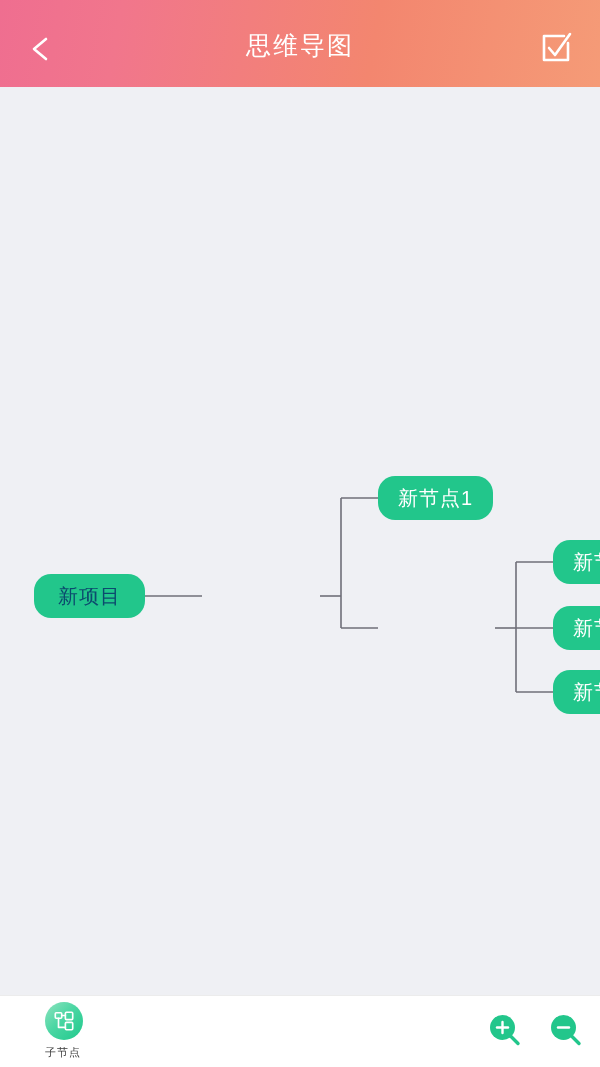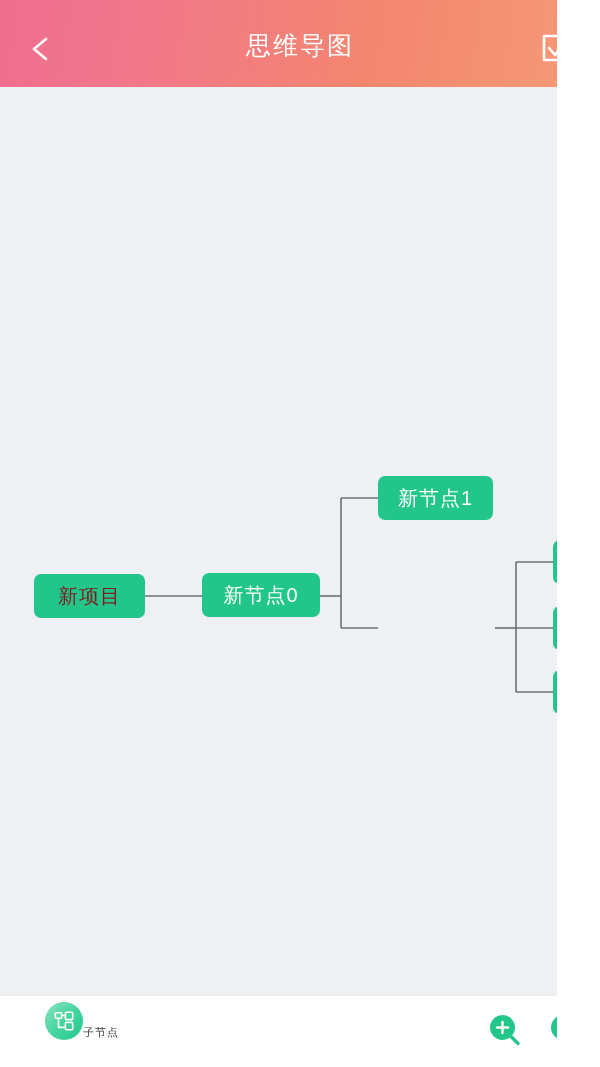--- a/index.html
+++ b/index.html
@@ -9,21 +9,21 @@
   }
   body {
     width: 600px;
     height: 1067px;
     font-family: "Liberation Sans", "DejaVu Sans", sans-serif;
     overflow: hidden;
     position: relative;
   }
   #app {
     position: relative;
-    width: 557px;
+    width: 600px;
     height: 1067px;
     background: #eff0f4;
     overflow: hidden;
   }
 
   
   .header {
     position: absolute;
     top: 0; left: 0;
     width: 600px;
@@ -78,51 +78,51 @@
   }
   .edges {
     position: absolute;
     top: 0; left: 0;
     width: 600px;
     height: 908px;
   }
   .node {
     position: absolute;
     background: #22c68b;
-    border-radius: 7px;
+    border-radius: 17px;
     display: flex;
     align-items: center;
     justify-content: center;
     box-sizing: border-box;
     color: #ffffff;
     font-size: 20px;
     letter-spacing: 1px;
     white-space: nowrap;
     cursor: pointer;
     user-select: none;
   }
-  .node.root { color: #7f1d1d; }
+  .node.root { color: #0c4a6e; }
 
   
   .toolbar {
     position: absolute;
     left: 0;
     top: 995px;
     width: 600px;
     height: 72px;
     background: #ffffff;
     border-top: 1px solid #ececec;
   }
   .tool-item {
     position: absolute;
     top: 6px;
     width: 74px;
     display: flex;
-    flex-direction: row;
-    align-items: flex-end;
+    flex-direction: column;
+    align-items: flex-start;
     cursor: pointer;
   }
   .tool-circle {
     width: 38px;
     height: 38px;
     border-radius: 50%;
     background: linear-gradient(135deg, #8fe3bf 0%, #4bd6a3 45%, #1fc98c 100%);
     display: flex;
     align-items: center;
     justify-content: center;
@@ -181,21 +181,20 @@
         <line x1="495" y1="541" x2="516" y2="541"></line>
         <line x1="516" y1="475" x2="516" y2="605"></line>
         <line x1="516" y1="475" x2="553" y2="475"></line>
         <line x1="516" y1="541" x2="553" y2="541"></line>
         <line x1="516" y1="605" x2="553" y2="605"></line>
       </g>
     </svg>
 
     <div class="node root" style="left:34px;  top:487px; width:111px; height:44px;">新项目</div>
 
-    <div class="node" style="left:202px; top:486px; width:118px; height:44px;">新节点0</div>
 
     <div class="node" style="left:378px; top:389px; width:115px; height:44px;">新节点1</div>
 
 
     <div class="node" style="left:553px; top:453px; width:115px; height:44px;">新节点3</div>
 
     <div class="node" style="left:553px; top:519px; width:115px; height:44px;">新节点4</div>
 
     <div class="node" style="left:553px; top:583px; width:115px; height:44px;">新节点5</div>
   </div>

